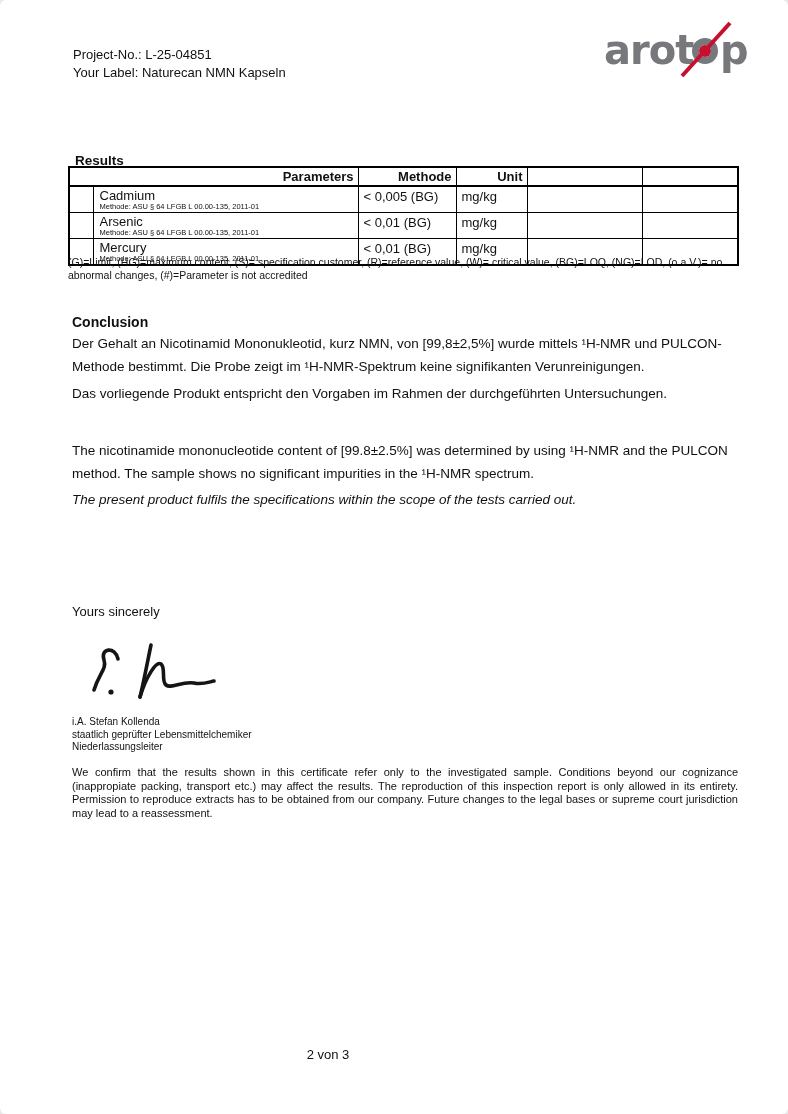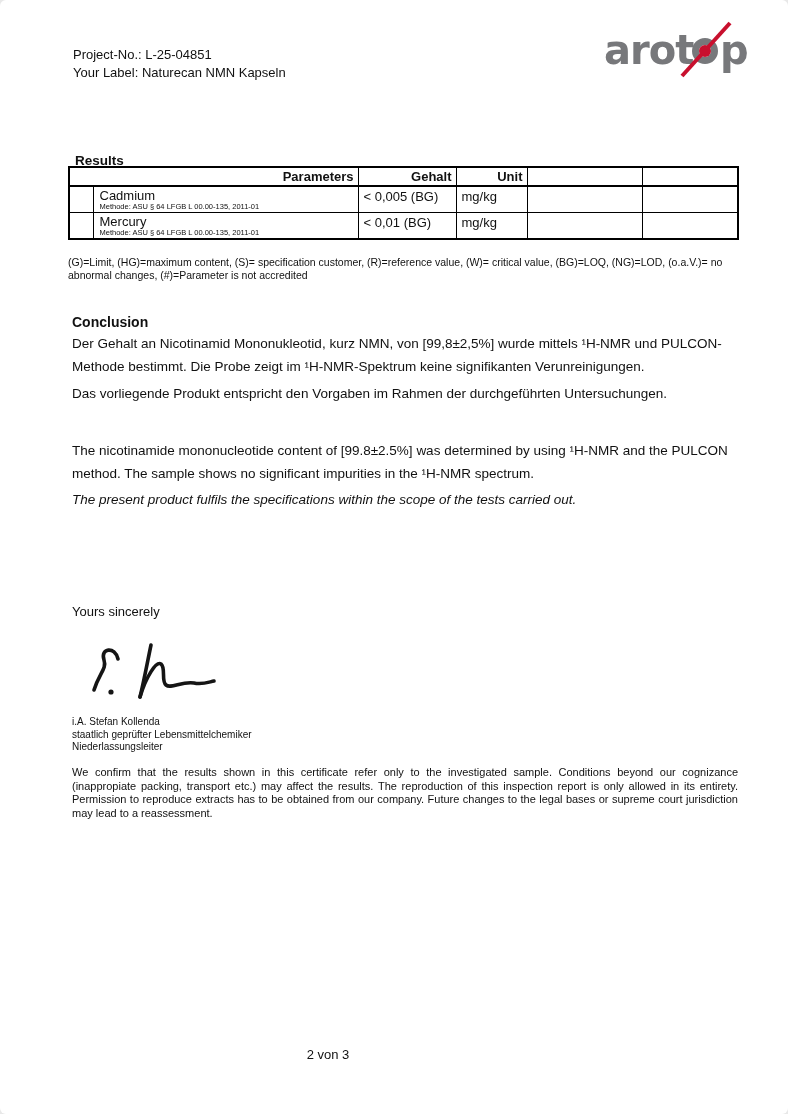--- a/index.html
+++ b/index.html
@@ -83,34 +83,45 @@
       <col style="width:24px">
         <col style="width:265px">
         <col style="width:98px">
       <col style="width:71px">
         <col style="width:115px">
         <col style="width:96px">
     </colgroup>
     <thead>
       <tr>
         <th colspan="2">Parameters</th>
-        <th>Gehalt</th>
+        <th>Methode</th>
         <th>Unit</th>
         <th></th>
         <th></th>
       </tr>
     </thead>
     <tbody>
       <tr>
         <td></td>
         <td class="param-cell">
           <div class="param-name">Cadmium</div>
           <div class="param-method">Methode: ASU § 64 LFGB L 00.00-135, 2011-01</div>
         </td>
         <td class="val-cell">&lt; 0,005 (BG)</td>
+        <td class="val-cell">mg/kg</td>
+        <td></td>
+        <td></td>
+      </tr>
+      <tr>
+        <td></td>
+        <td class="param-cell">
+          <div class="param-name">Arsenic</div>
+          <div class="param-method">Methode: ASU § 64 LFGB L 00.00-135, 2011-01</div>
+        </td>
+        <td class="val-cell">&lt; 0,01 (BG)</td>
         <td class="val-cell">mg/kg</td>
         <td></td>
         <td></td>
       </tr>
       <tr>
         <td></td>
         <td class="param-cell">
           <div class="param-name">Mercury</div>
           <div class="param-method">Methode: ASU § 64 LFGB L 00.00-135, 2011-01</div>
         </td>

